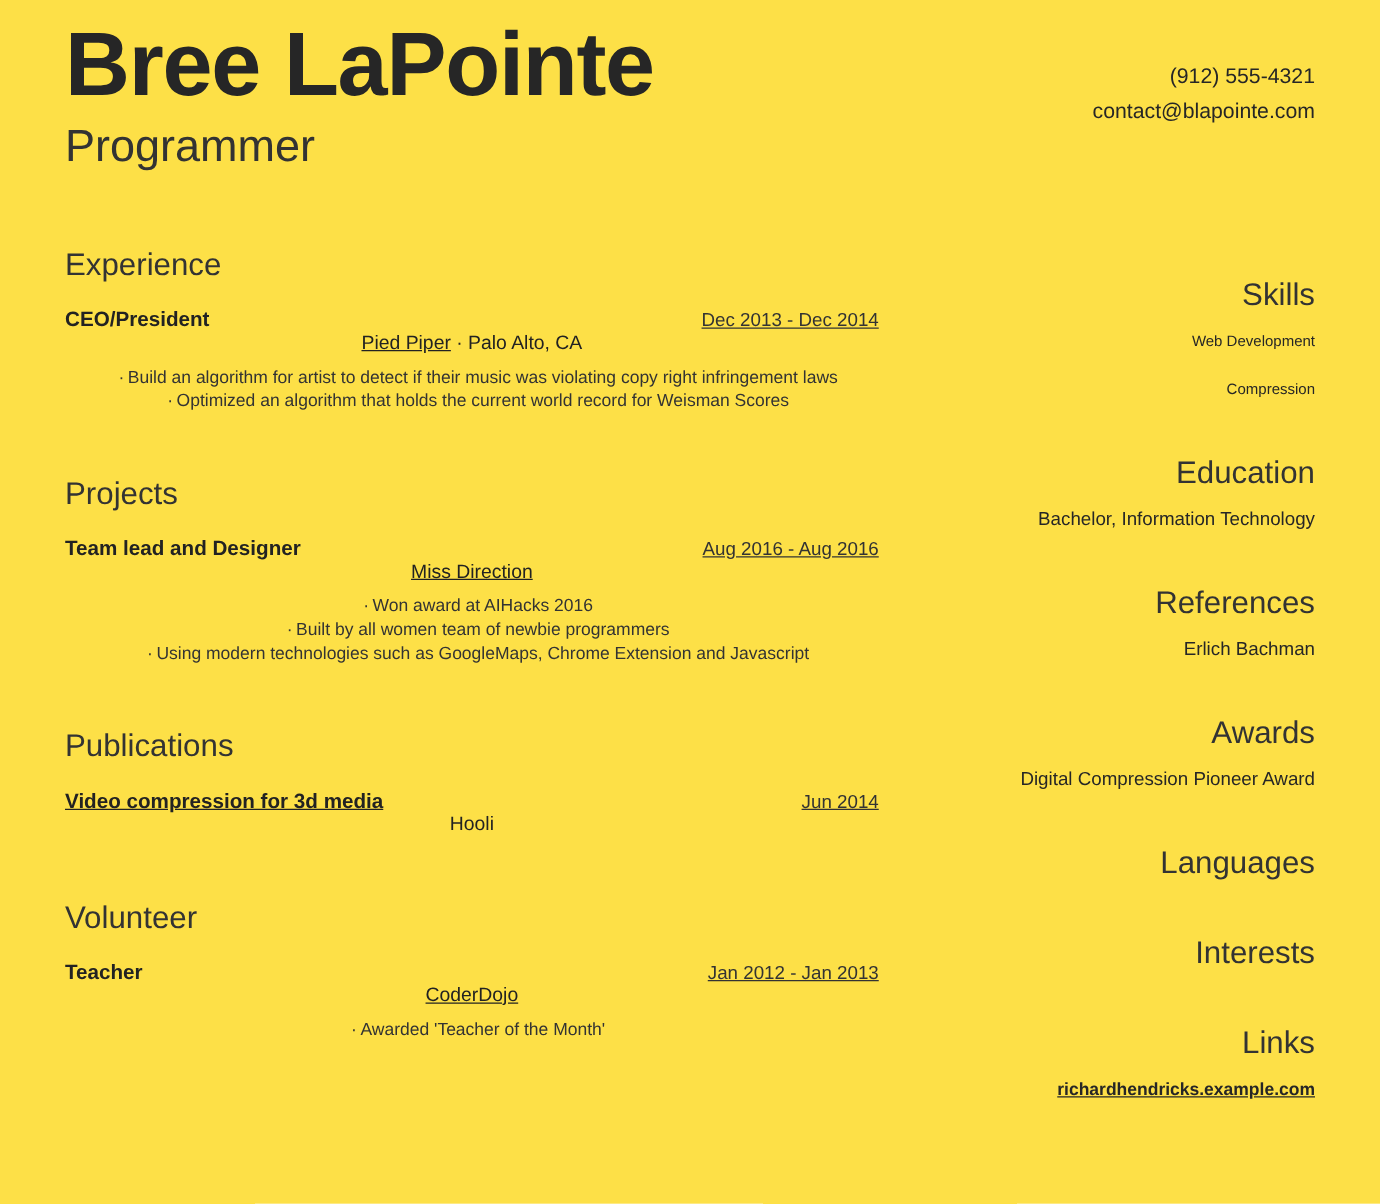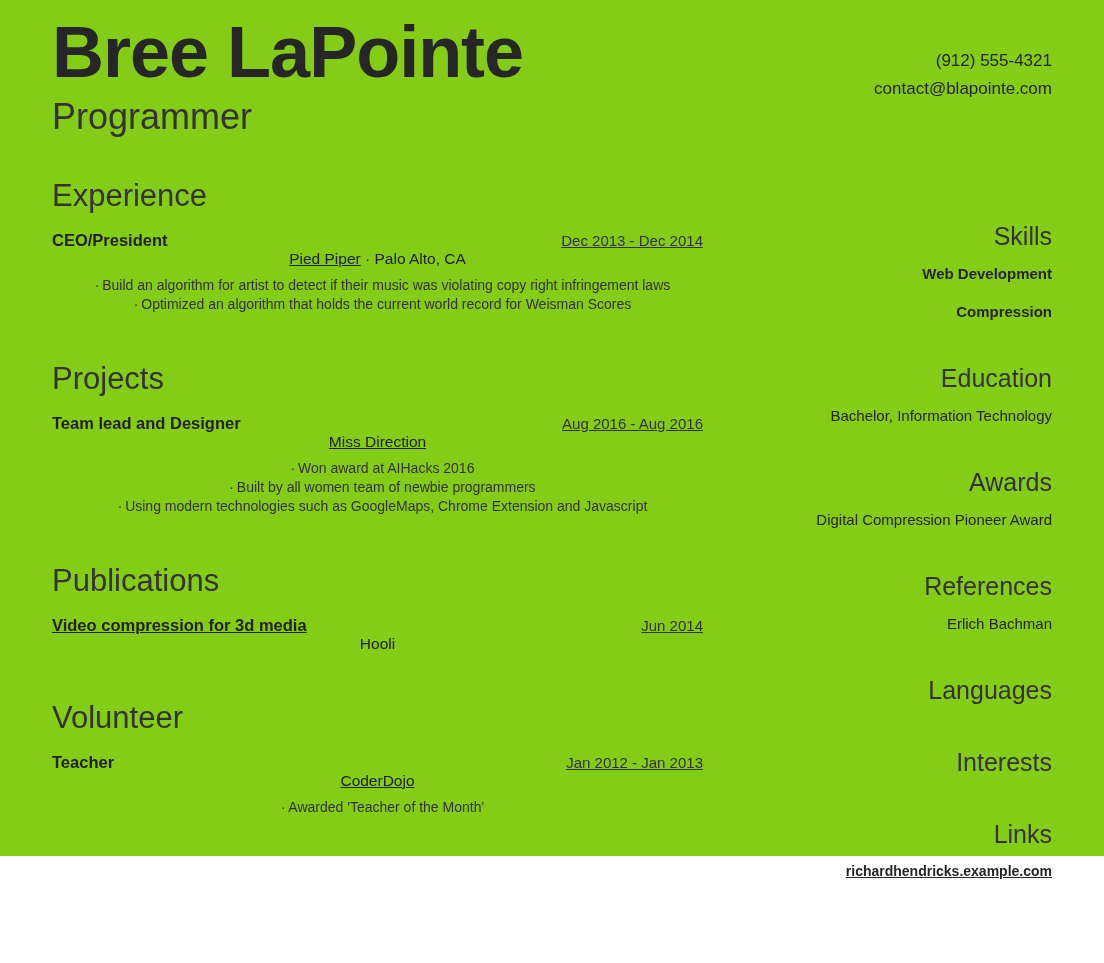--- a/index.html
+++ b/index.html
@@ -6,23 +6,23 @@
   html, body { margin: 0; padding: 0; background: #fff; }
   body {
     font-family: "Liberation Sans", "DejaVu Sans", sans-serif;
     color: #333;
     width: 1104px;
     height: 963px;
     overflow: hidden;
   }
   .page {
     width: 1104px;
-    height: 856px;
+    height: 963px;
     padding: 14px 52px 0 52px;
-    background: #84cc16;
+    background: #fde047;
   }
 
   
   .header { display: flex; justify-content: space-between; align-items: flex-start; }
   .name {
     font-size: 72px;
     font-weight: 700;
     line-height: 76px;
     margin: 0;
     color: #262626;
@@ -45,24 +45,24 @@
   }
 
   
   .columns { display: flex; margin-top: 44px; }
   .main-col { width: 651px; flex: 0 0 651px; }
   .side-col { flex: 1 1 auto; text-align: right; margin-top: 40px; }
 
   
   .main-section { margin-bottom: 50px; }
   .main-heading {
-    font-size: 31px;
+    font-size: 25px;
     font-weight: 400;
     line-height: 30px;
-    margin: 0 0 20px 0;
+    margin: 16px 0 20px 0;
     color: #333;
   }
   .entry { margin: 0; text-align: center; }
   .entry-row { display: flex; justify-content: space-between; align-items: baseline; }
   .entry-title {
     font-size: 16.5px;
     font-weight: 700;
     line-height: 18px;
     color: #222;
   }
@@ -95,21 +95,21 @@
   
   .side-section { margin-bottom: 42px; }
   .side-heading {
     font-size: 25px;
     font-weight: 400;
     line-height: 30px;
     margin: 0 0 13px 0;
     color: #333;
   }
   .side-item { line-height: 19px; margin-bottom: 19px; color: #262626; }
-  .side-item.skill { font-size: 15px; font-weight: bold; }
+  .side-item.skill { font-size: 12px; }
   .side-item.plain { font-size: 15px; }
   .side-item.link  { font-size: 14px; font-weight: 700; text-decoration: underline; cursor: pointer; }
 </style>
 </head>
 <body>
 
 <div class="page">
 
   <header class="header">
     <div class="header-left">
@@ -181,28 +181,28 @@
         <section class="side-section">
           <h2 class="side-heading">Skills</h2>
           <div class="side-item skill">Web Development</div>
           <div class="side-item skill">Compression</div>
         </section>
         <section class="side-section">
           <h2 class="side-heading">Education</h2>
           <div class="side-item plain">Bachelor, Information Technology</div>
         </section>
         <section class="side-section">
+          <h2 class="side-heading">References</h2>
+          <div class="side-item plain">Erlich Bachman</div>
+        </section>
+        <section class="side-section">
           <h2 class="side-heading">Awards</h2>
           <div class="side-item plain">Digital Compression Pioneer Award</div>
         </section>
         <section class="side-section">
-          <h2 class="side-heading">References</h2>
-          <div class="side-item plain">Erlich Bachman</div>
-        </section>
-        <section class="side-section">
           <h2 class="side-heading">Languages</h2>
         </section>
         <section class="side-section">
           <h2 class="side-heading">Interests</h2>
         </section>
         <section class="side-section">
           <h2 class="side-heading">Links</h2>
           <div class="side-item link">richardhendricks.example.com</div>
         </section>
       </aside>

